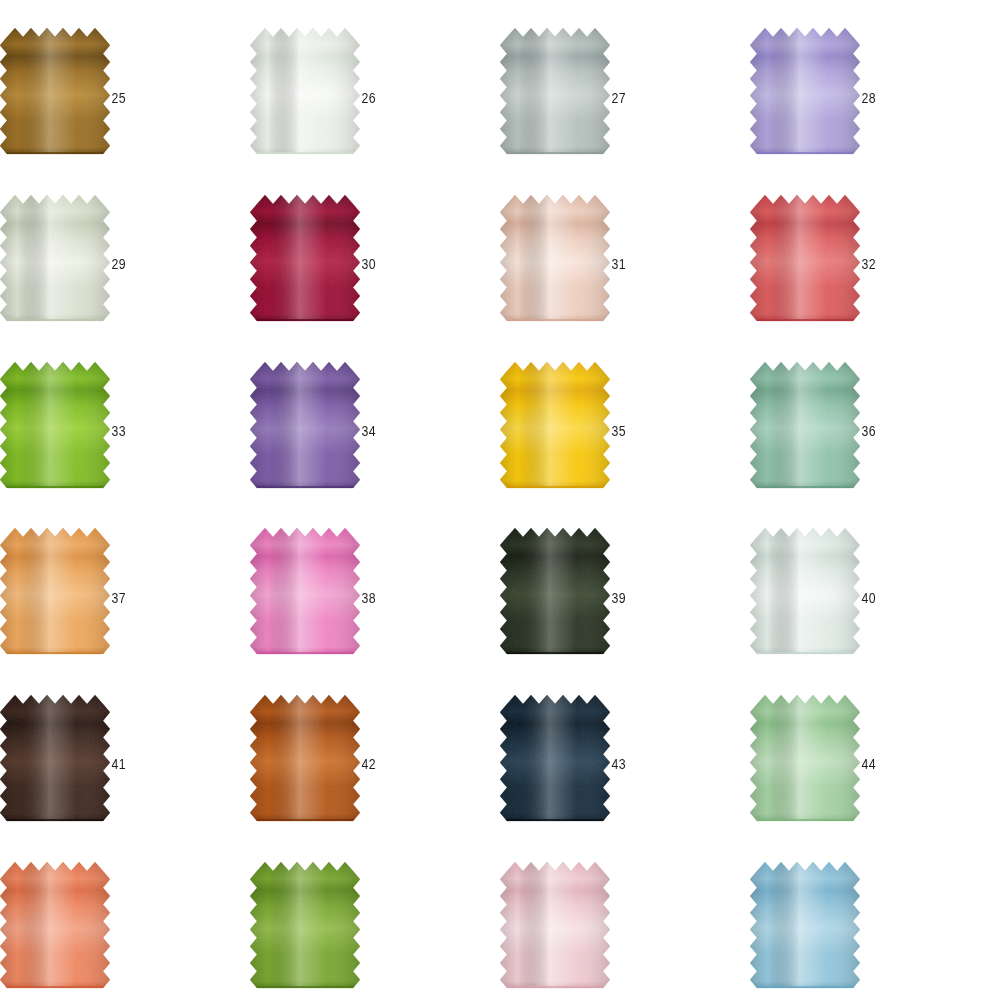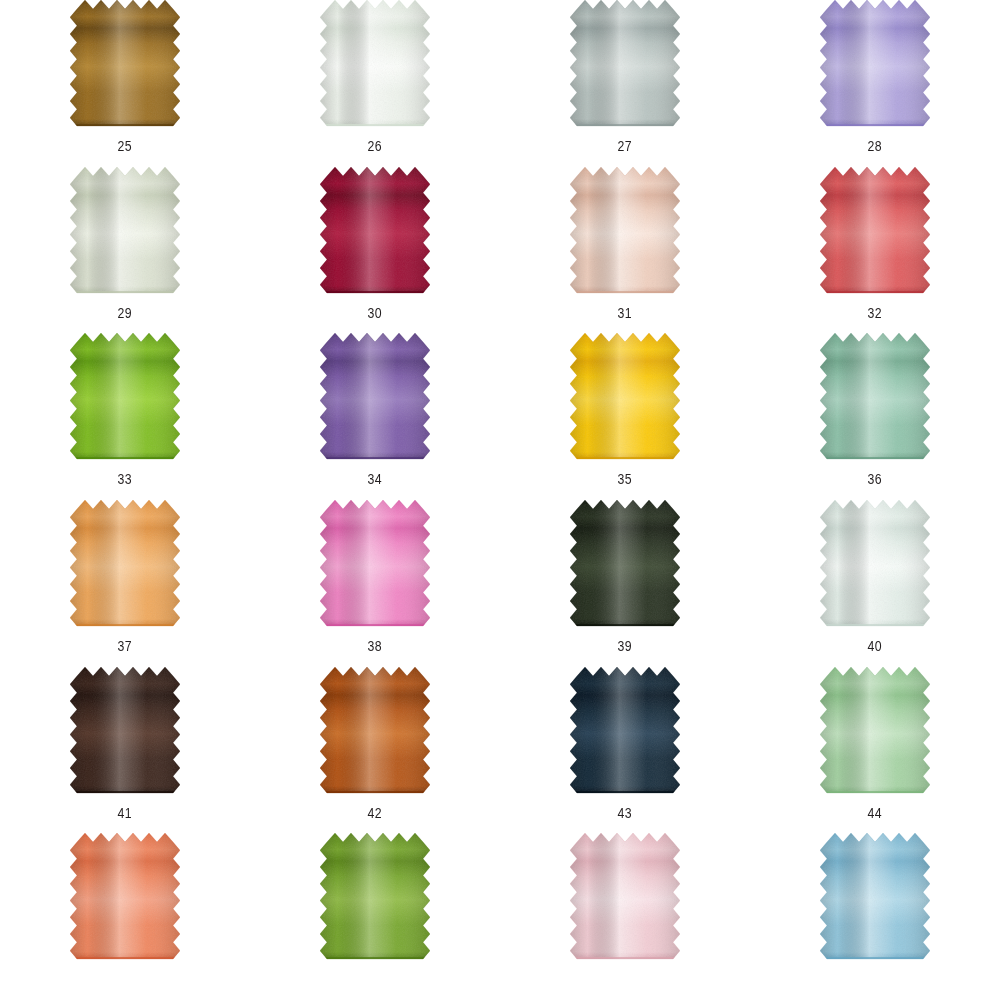--- a/index.html
+++ b/index.html
@@ -21,24 +21,23 @@
     background: #ffffff;
     display: grid;
     grid-template-columns: repeat(4, 1fr);
     grid-template-rows: repeat(6, 1fr);
     padding: 0;
     box-sizing: border-box;
   }
   .swatch-cell {
     position: relative;
     display: flex;
-    flex-direction: column;
     align-items: center;
     justify-content: flex-start;
-    padding-top: 0;
+    padding-top: 18px;
     box-sizing: border-box;
   }
   .swatch-figure {
     position: relative;
     width: 110px;
     height: 128px;
     line-height: 0;
   }
   .swatch-figure svg {
     display: block;

